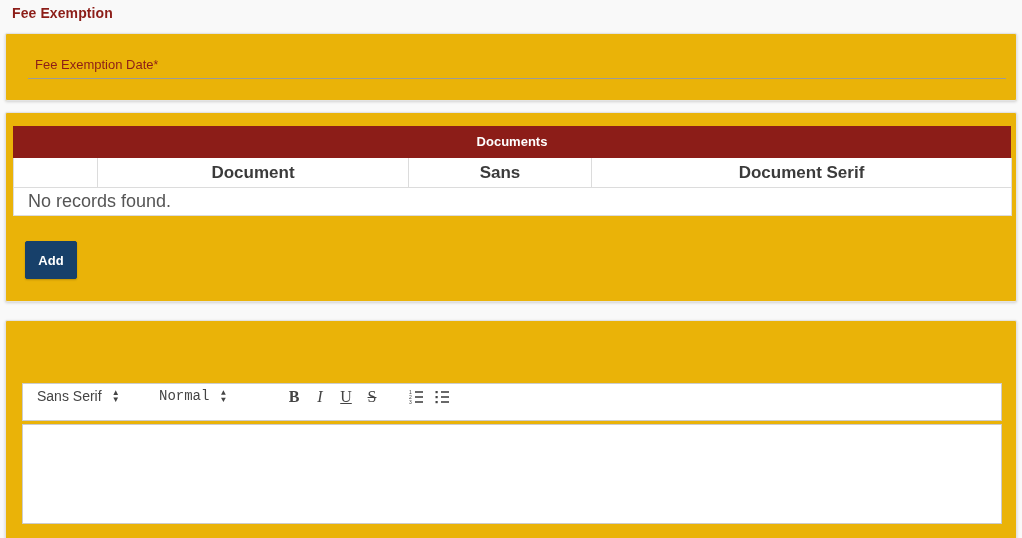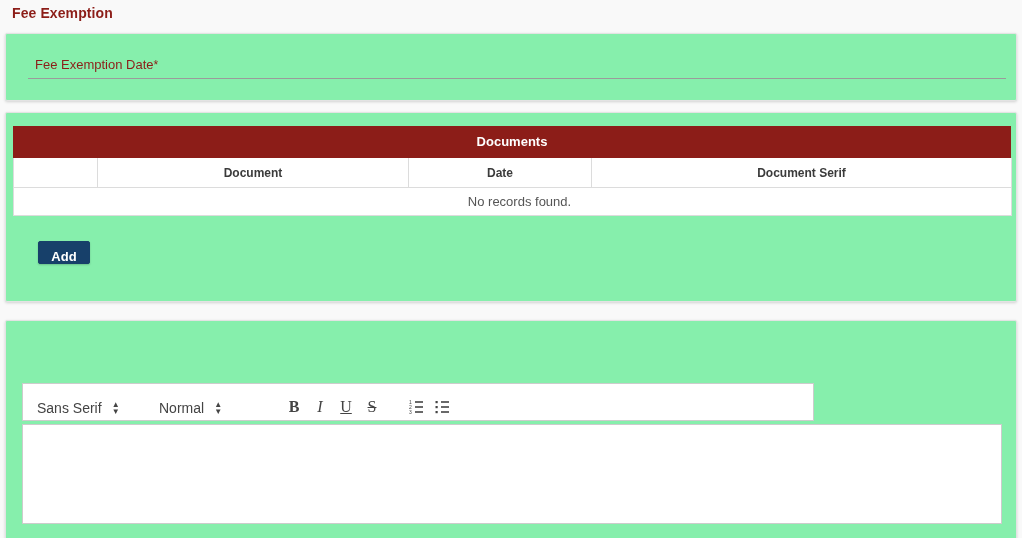--- a/index.html
+++ b/index.html
@@ -31,21 +31,21 @@
     font-size: 14px;
     font-weight: bold;
     color: #8c1d18;
     letter-spacing: 0.1px;
     line-height: 27px;
   }
 
   
   .card {
     position: absolute;
-    background: #86efac;
+    background: #eab308;
     border: 1px solid #e3e3e3;
     border-radius: 2px;
     box-shadow: 0 1px 3px rgba(0,0,0,0.16);
     box-sizing: border-box;
   }
 
   
   #card-date {
     left: 5px;
     top: 33px;
@@ -129,45 +129,45 @@
     table-layout: fixed;
     font-size: 13px;
   }
   .data-table th {
     border: 1px solid #dcdcdc;
     border-top: 0;
     height: 29px;
     font-weight: bold;
     color: #3b3b3b;
     text-align: center;
-    font-size: 12px;
+    font-size: 17px;
     padding: 0;
     background: #ffffff;
   }
   .data-table td.empty-cell {
     border: 1px solid #dcdcdc;
     border-top: 0;
     height: 27px;
     color: #555555;
-    text-align: center;
+    text-align: left;
     padding: 0 0 0 14px;
-    font-size: 13px;
+    font-size: 18px;
     background: #ffffff;
   }
   .col-sel  { width: 84px; }
   .col-doc  { width: 311px; }
   .col-date { width: 183px; }
   .col-type { width: 420px; }
 
   .add-button {
     position: absolute;
-    left: 32px;
+    left: 19px;
     top: 128px;
     width: 52px;
-    height: 23px;
+    height: 38px;
     background: #17406a;
     color: #ffffff;
     border: 1px solid #17406a;
     border-radius: 2px;
     font-family: "Liberation Sans", sans-serif;
     font-size: 13px;
     font-weight: bold;
     line-height: 29px;
     text-align: center;
     cursor: pointer;
@@ -188,27 +188,27 @@
     left: 16px;
     top: 14px;
     width: 980px;
   }
 
   
   .editor-toolbar {
     position: absolute;
     left: 16px;
     top: 62px;
-    width: 792px;
+    width: 980px;
     height: 38px;
     border: 1px solid #cccccc;
     background: #ffffff;
     box-sizing: border-box;
     display: flex;
-    align-items: flex-end;
+    align-items: flex-start;
     padding-left: 14px;
   }
   .tb-select {
     display: inline-flex;
     align-items: center;
     height: 24px;
     cursor: pointer;
     user-select: none;
     color: #444444;
     font-size: 14px;
@@ -220,21 +220,21 @@
     display: inline-block;
     margin-left: 9px;
     width: 10px;
     font-size: 8px;
     line-height: 7px;
     color: #444444;
     text-align: center;
   }
   .tb-select .sel-arrow span { display: block; }
   #tb-font   { margin-right: 20px; width: 102px; }
-  #tb-size   { margin-right: 26px; width: 96px; }
+  #tb-size   { margin-right: 26px; width: 96px; font-family: Liberation Mono, monospace; }
 
   .tb-btn {
     width: 26px;
     height: 26px;
     display: inline-flex;
     align-items: center;
     justify-content: center;
     cursor: pointer;
     color: #444444;
     background: transparent;
@@ -293,21 +293,21 @@
       <colgroup>
         <col class="col-sel">
           <col class="col-doc">
           <col class="col-date">
           <col class="col-type">
       </colgroup>
       <thead>
         <tr>
           <th></th>
           <th>Document</th>
-          <th>Date</th>
+          <th>Sans</th>
           <th>Document Serif</th>
         </tr>
       </thead>
       <tbody>
         <tr>
           <td class="empty-cell" colspan="4">No records found.</td>
         </tr>
       </tbody>
     </table>
 

